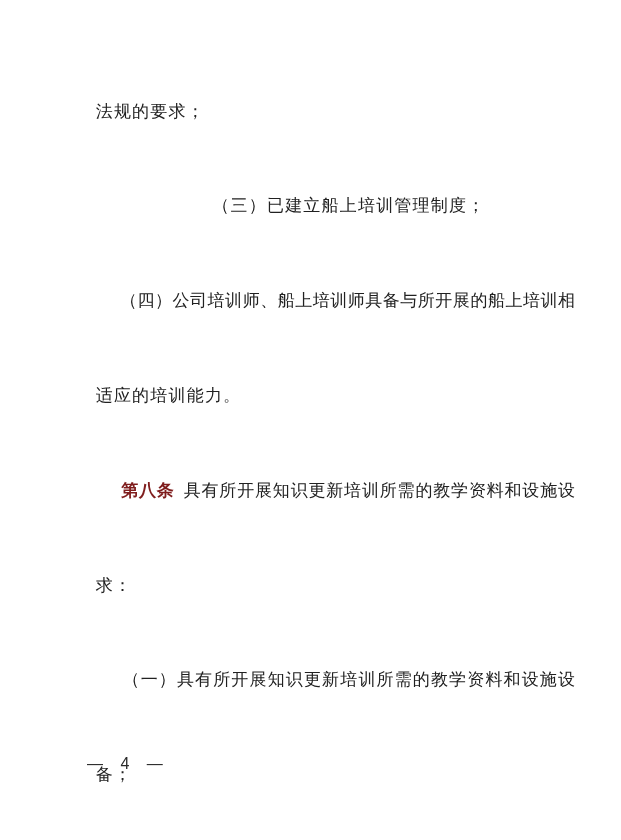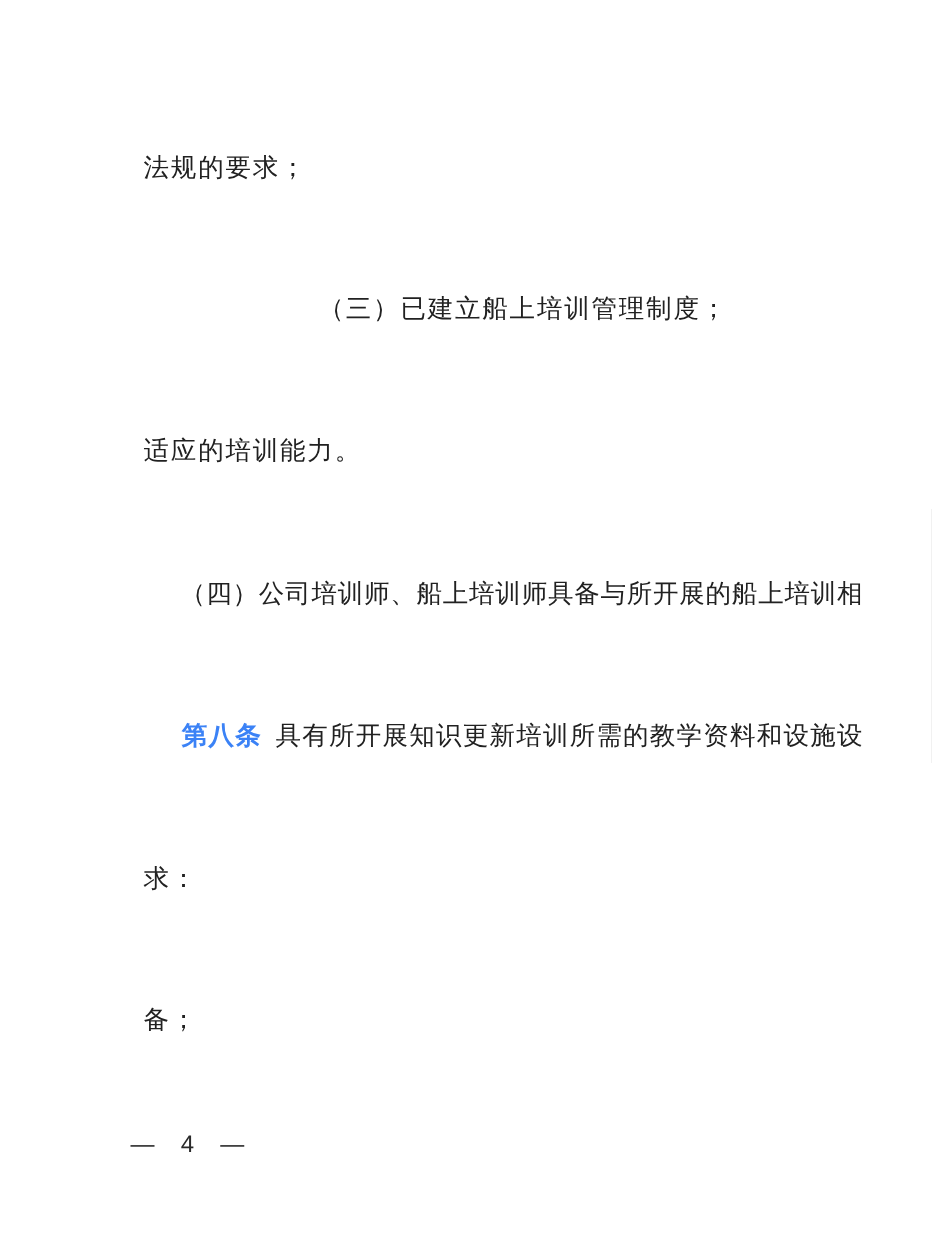--- a/index.html
+++ b/index.html
@@ -33,21 +33,21 @@
     padding-left: 27px;
   }
   .line.justify {
     letter-spacing: 0;
     text-align: justify;
     text-align-last: justify;
     text-justify: inter-character;
   }
   .line .bold {
     font-weight: bold;
-    color: #3b82f6;
+    color: #7f1d1d;
     margin-right: 9px;
   }
   .page-footer {
     position: absolute;
     left: 87px;
     top: 755px;
     font-size: 16px;
     letter-spacing: 1px;
     word-spacing: 11px;
     color: #2a2a2a;
@@ -59,36 +59,39 @@
 <main class="page">
   <div class="text-column">
   <p class="line" style="margin:0;">
     <span class="rest">法规的要求；</span>
   </p>
 
   <p class="line indent" style="margin:0;text-align:center;">
     <span class="rest">（三）已建立船上培训管理制度；</span>
   </p>
 
+  <p class="line indent justify" style="margin:0;">
+    <span class="rest">（四）公司培训师、船上培训师具备与所开展的船上培训相</span>
+  </p>
+
   <p class="line" style="margin:0;">
     <span class="rest">适应的培训能力。</span>
-  </p>
-
-  <p class="line indent justify" style="margin:0;">
-    <span class="rest">（四）公司培训师、船上培训师具备与所开展的船上培训相</span>
   </p>
 
   <p class="line indent justify" style="margin:0;">
     <span class="bold">第八条</span><span class="rest">具有所开展知识更新培训所需的教学资料和设施设</span>
   </p>
 
   <p class="line" style="margin:0;">
     <span class="rest">求：</span>
   </p>
 
+  <p class="line indent justify" style="margin:0;">
+    <span class="rest">（一）具有所开展知识更新培训所需的教学资料和设施设</span>
+  </p>
 
   <p class="line" style="margin:0;">
     <span class="rest">备；</span>
   </p>
 
   <p class="line indent" style="margin:0;">
     
   </p>
 
 </div>

